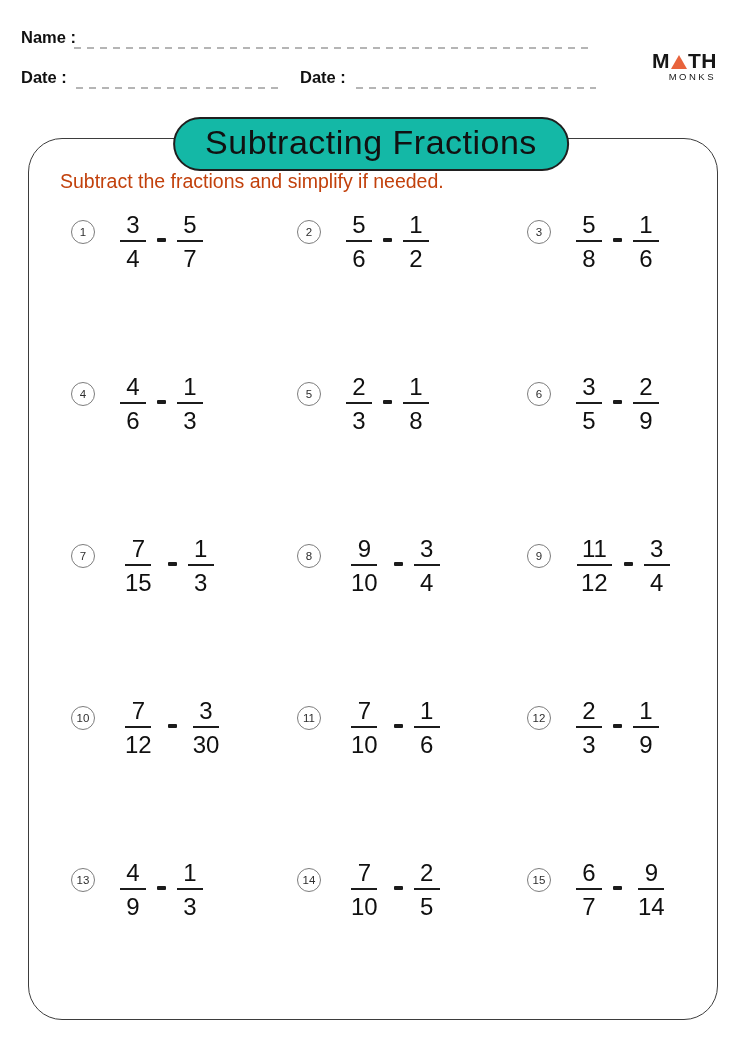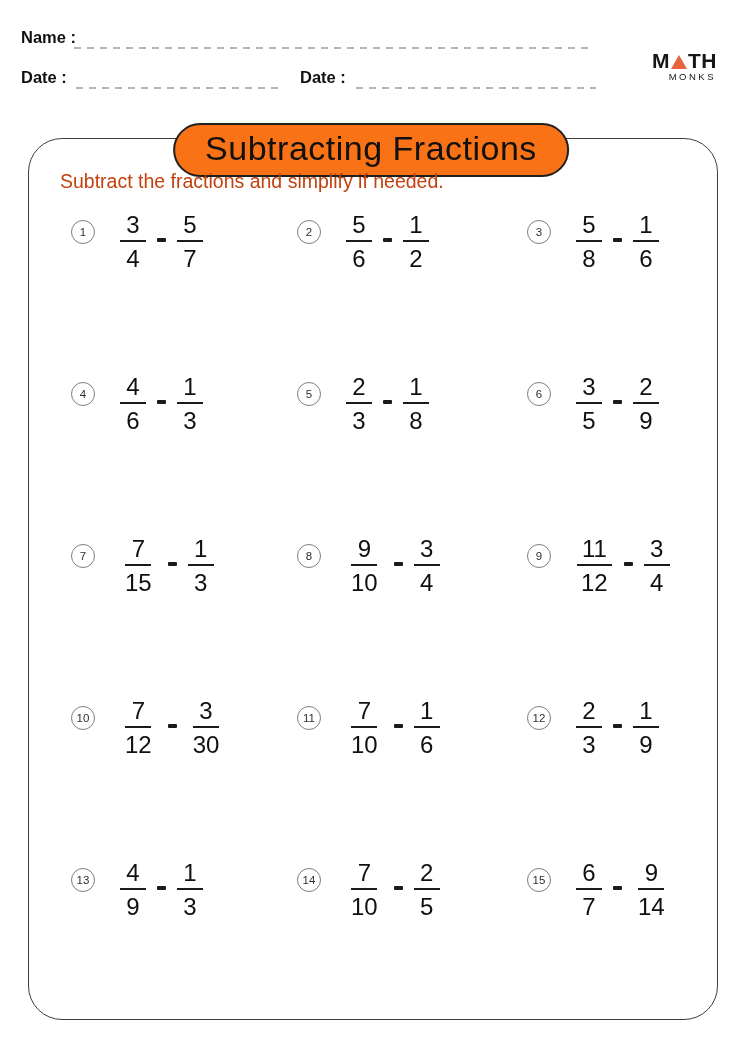--- a/index.html
+++ b/index.html
@@ -22,22 +22,22 @@
                 font-size:21px; font-weight:bold; letter-spacing:0.5px; color:#171717; line-height:22px; }
   .logo-tri { width:0; height:0; display:inline-block; margin:0 1px 3px 1px;
               border-left:8px solid transparent; border-right:8px solid transparent;
               border-bottom:14px solid #e8633c; }
   .logo-line2 { font-size:9.5px; font-weight:normal; letter-spacing:2.5px; color:#171717;
                 margin-top:-1px; padding-right:1px; }
 
   
   .main-box { position:absolute; left:28px; top:138px; width:690px; height:882px;
               border:1.5px solid #3d3d3d; border-radius:34px; background:#fff; }
-  .title-pill { position:absolute; left:50%; transform:translateX(-50%); top:123px; z-index:2;
-                background:#f97316; border:2px solid #1f1f1f; border-radius:28px;
+  .title-pill { position:absolute; left:50%; transform:translateX(-50%); top:117px; z-index:2;
+                background:#14b8a6; border:2px solid #1f1f1f; border-radius:28px;
                 padding:4px 30px 7px; font-size:34px; letter-spacing:0.5px;
                 color:#111; white-space:nowrap; }
   .instruction { position:absolute; left:60px; top:170px; z-index:2; font-size:19.5px; color:#c2410c; }
 
   
   .grid { position:absolute; left:44px; top:210px; width:660px; z-index:2;
           display:grid; grid-template-columns:226px 230px auto; grid-auto-rows:162px;
           padding-left:27px; }
   .problem { display:flex; align-items:flex-start; }
   .pnum { width:24px; height:24px; flex:none; margin-top:10px;

